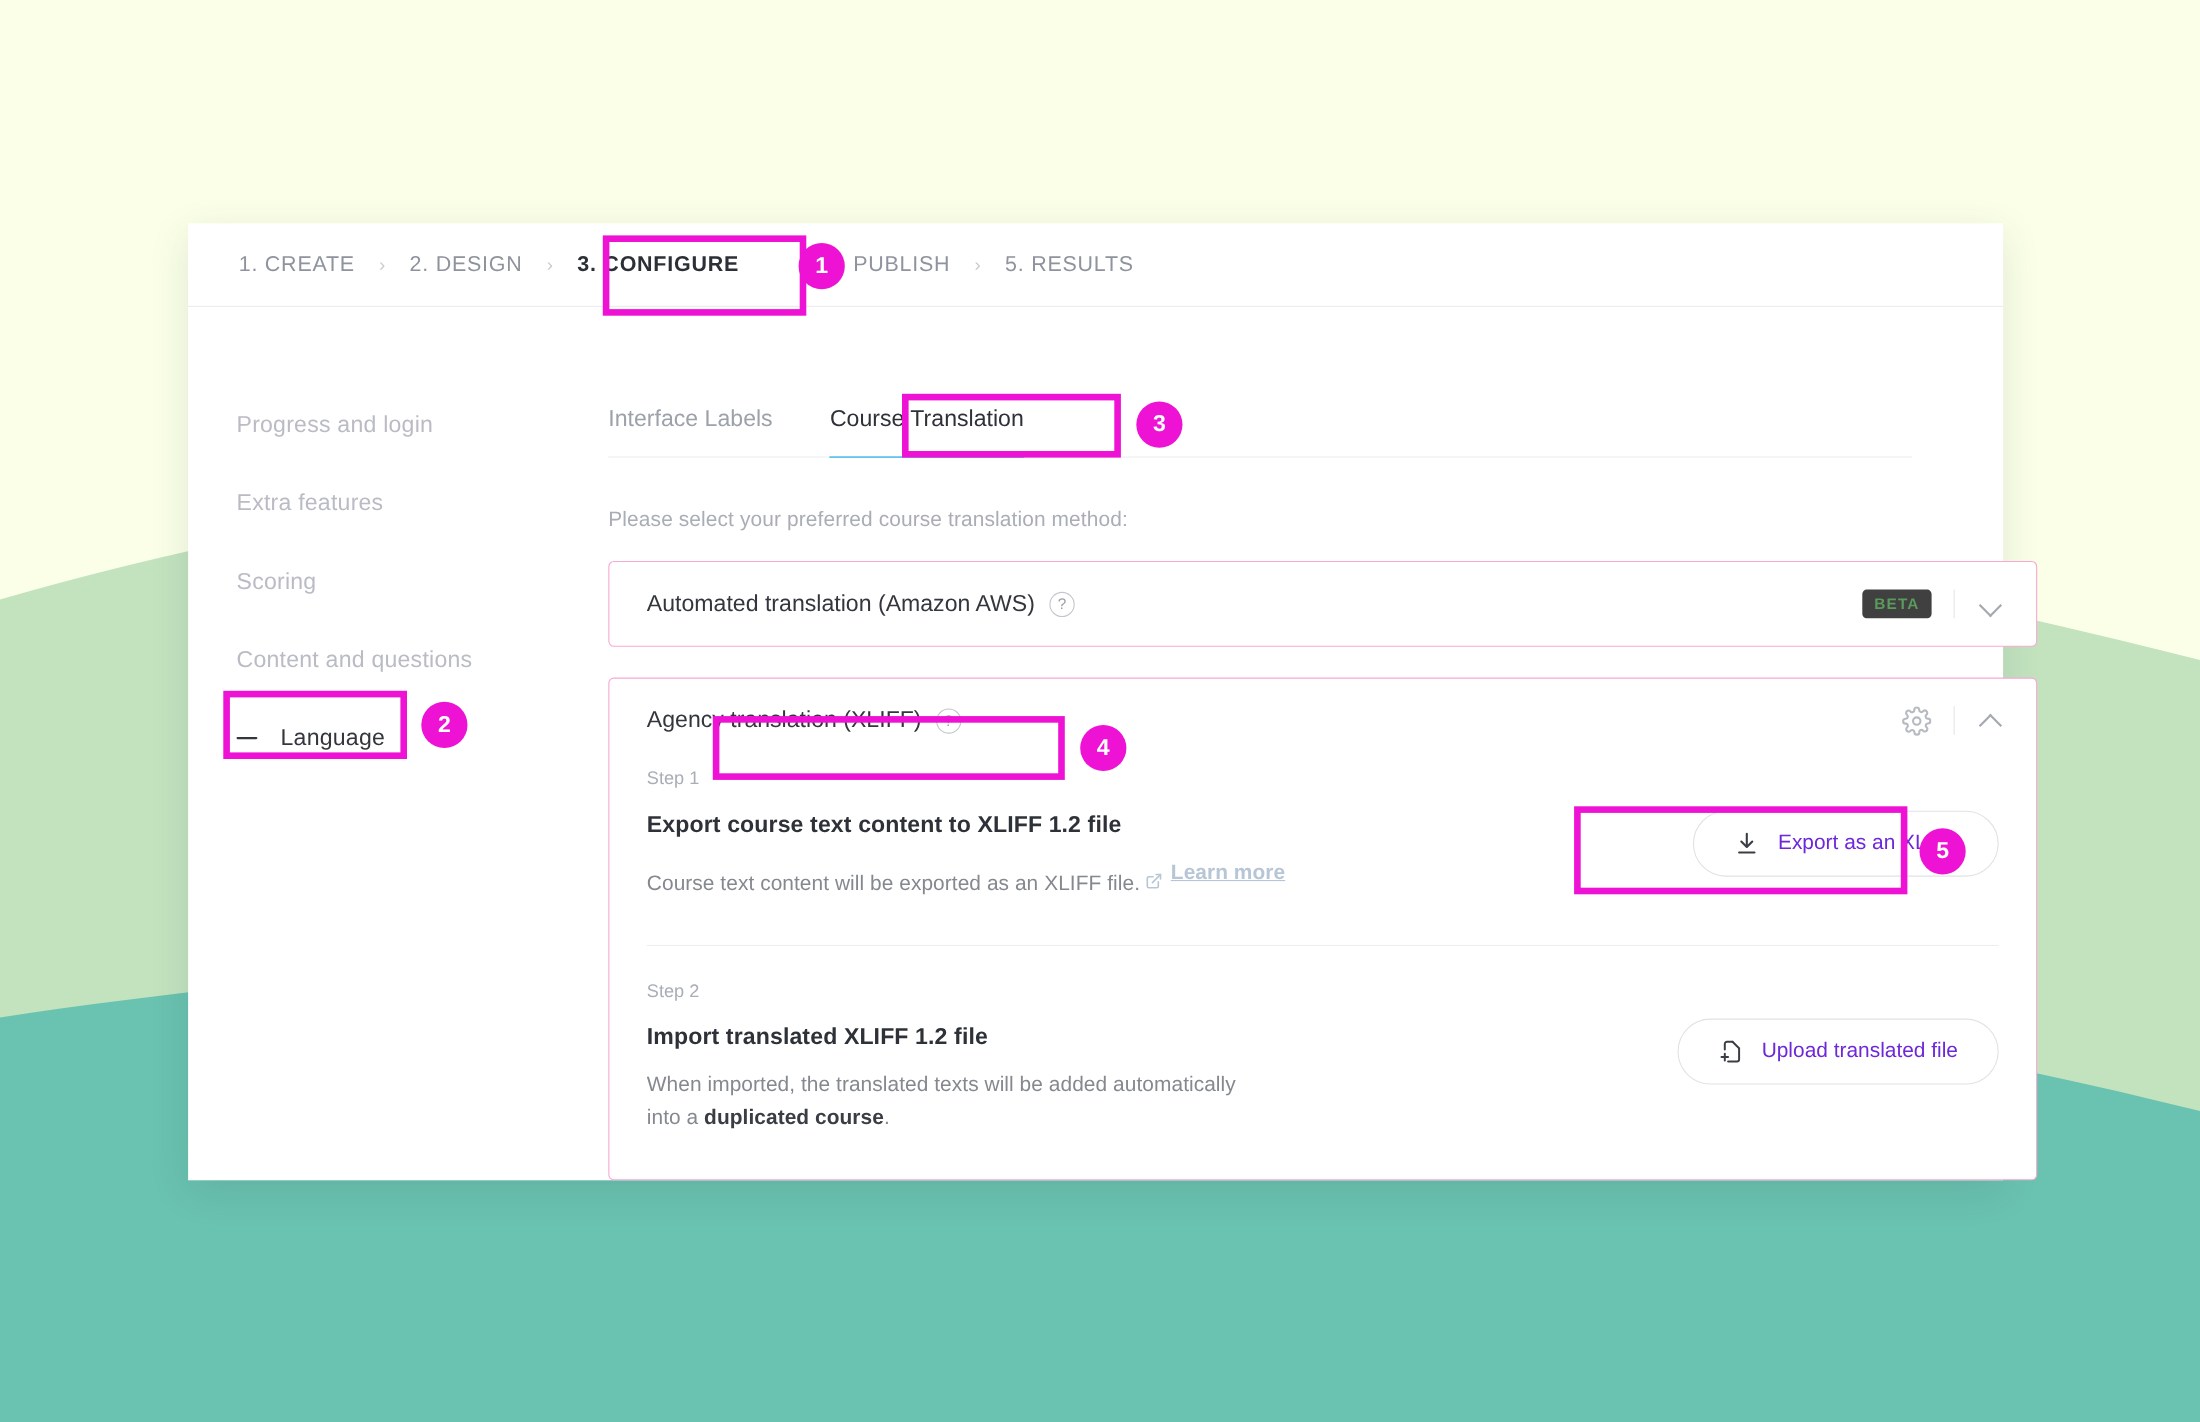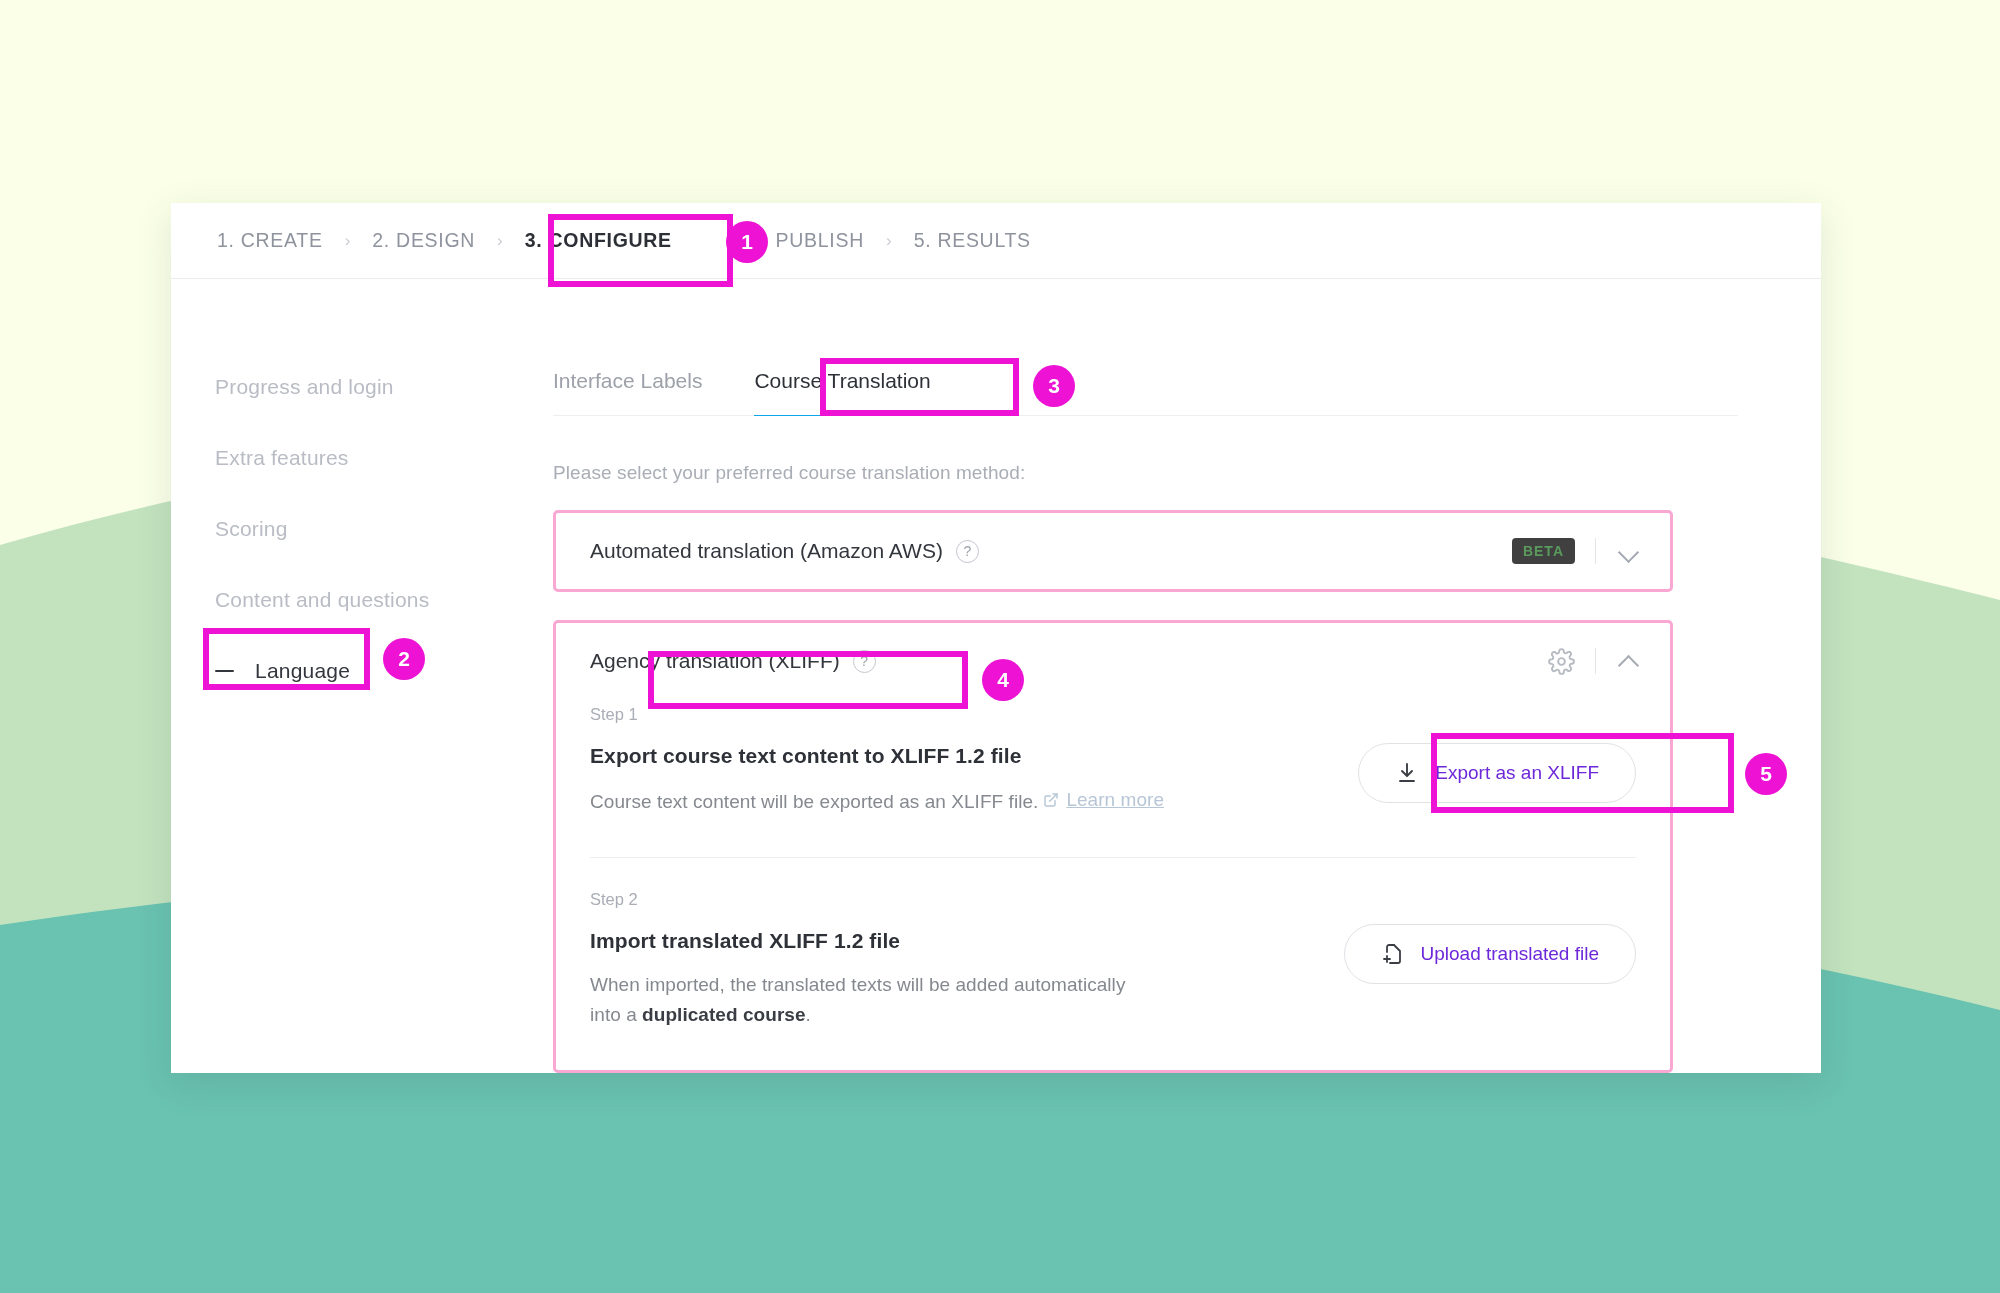--- a/index.html
+++ b/index.html
@@ -113,22 +113,22 @@
 
   .hint {
     font-size: 19px;
     color: #a9adb5;
     margin: 46px 0 26px 0;
     letter-spacing: 0.1px;
   }
 
   
   .card {
-    width: 1120px;
-    border: 3px solid #f9a8d4;
+    width: 1299px;
+    border: 1px solid #f9a8d4;
     border-radius: 5px;
     background: #fff;
   }
   .card + .card { margin-top: 28px; }
 
   .card-head {
     height: 76px;
     display: flex;
     align-items: center;
     padding: 0 28px 0 34px;
@@ -204,23 +204,24 @@
   .step-desc {
     font-size: 19px;
     color: #85898f;
     line-height: 1.58;
     letter-spacing: 0.05px;
   }
   .step-desc b { color: #3a3e44; font-weight: 700; }
   .learn-link {
     color: #b7c6d6;
     display: inline-flex;
-    align-items: center;
+    align-items: flex-end;
     gap: 7px;
     margin-left: 5px;
+    font-weight: bold;
   }
 
   .pill-btn {
     display: inline-flex;
     align-items: center;
     gap: 16px;
     border: 1px solid #e0e2e6;
     border-radius: 40px;
     background: #fff;
     font-size: 19px;

